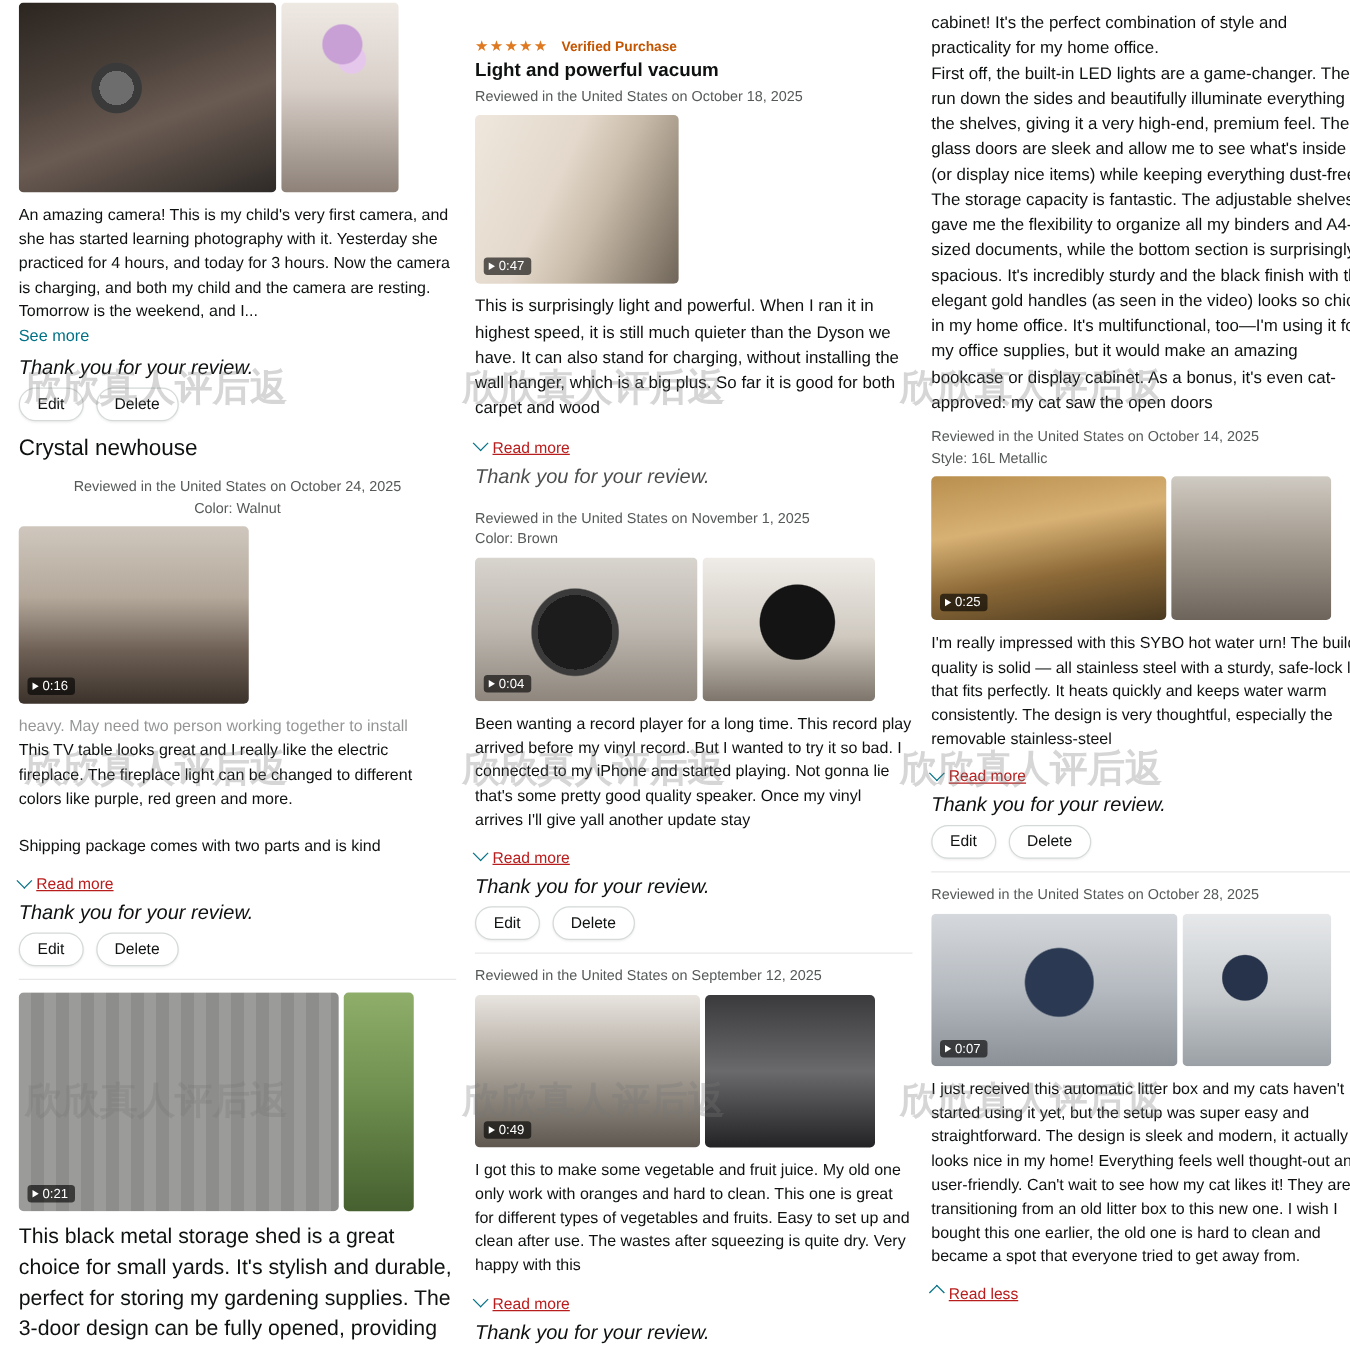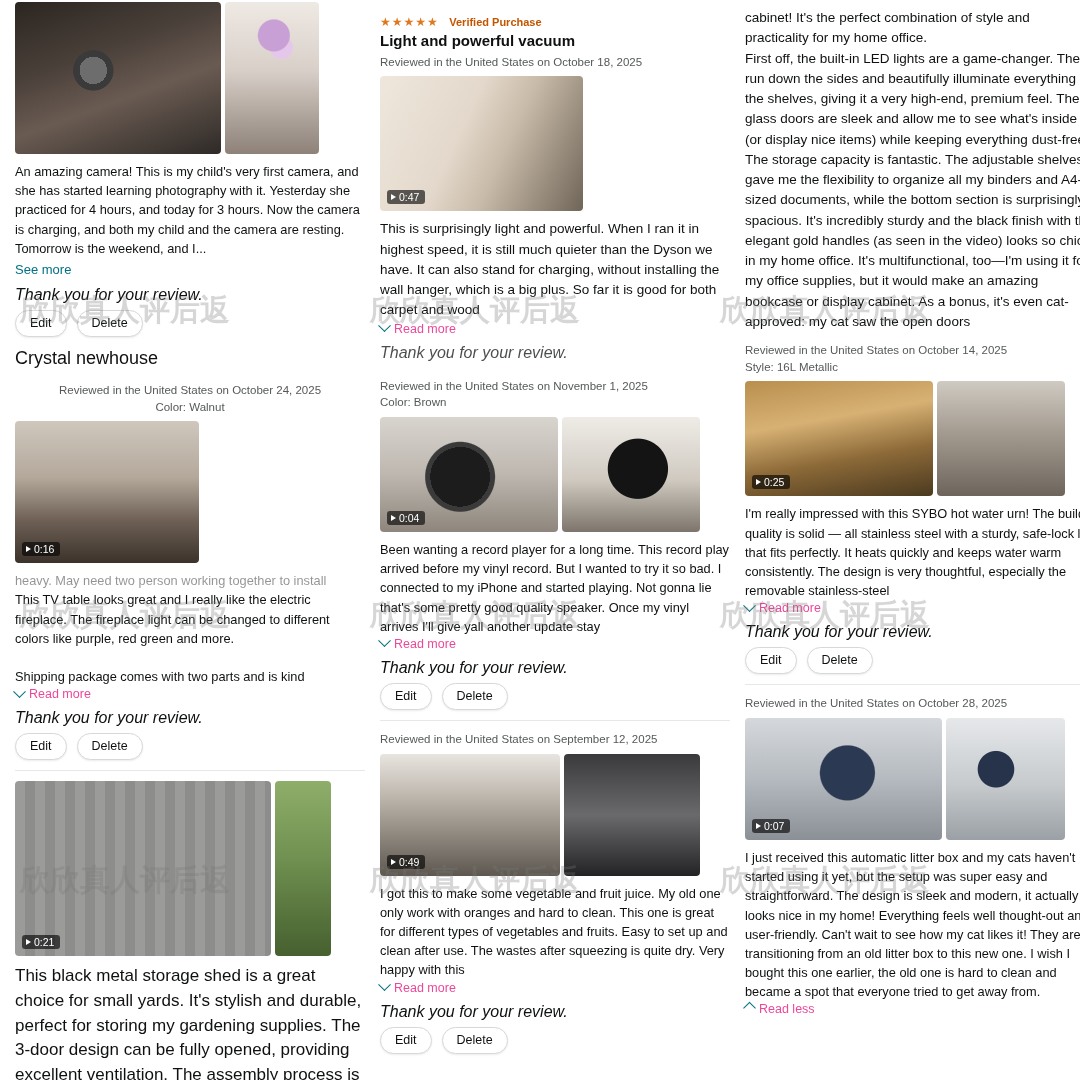--- a/index.html
+++ b/index.html
@@ -66,23 +66,24 @@
   }
 
   .body {
     font-size: 12.8px; line-height: 1.5; color: #0f1111;
     white-space: pre-wrap;
   }
   .body.big { font-size: 17px; line-height: 1.45; }
   .body.mid { font-size: 13.5px; line-height: 1.5; }
 
   .readmore {
-    color: #ec4899; font-size: 12.5px;
+    color: #b91c1c; font-size: 12.5px;
     display: flex; align-items: center; gap: 5px;
-    margin-top: 1px;
+    margin-top: 14px;
+    text-decoration: underline;
   }
   .chev { width: 9px; height: 9px; border-right: 1.6px solid #007185; border-bottom: 1.6px solid #007185; transform: rotate(45deg) translate(-2px,-2px); }
   .chev.up { transform: rotate(-135deg) translate(1px,1px); }
 
   .seemore { color: #007185; font-size: 13px; }
 
   .thanks { font-size: 16px; color: #0f1111; margin: 8px 0 6px 0; font-style: italic; }
 
   .btnrow { display: flex; gap: 10px; margin-top: 4px; }
   .btn {
@@ -247,30 +248,30 @@
         </div>
         <div class="body big">This black metal storage shed is a great choice for small yards. It's stylish and durable, perfect for storing my gardening supplies. The 3-door design can be fully opened, providing excellent ventilation. The assembly process is</div>
         <div class="body big" style="opacity:.35;">straightforward, and it fits well on my</div>
       </div>
 
     </div>
 
     <div class="col">
 
       <div class="card">
-        <div style="margin-top:12px;">
+        <div style="margin-top:28px;">
           <span class="stars">★★★★★</span>
           <span class="verified">Verified Purchase</span>
         </div>
         <div class="rev-title">Light and powerful vacuum</div>
         <div class="meta">
           <span class="sub">Reviewed in the United States on October 18, 2025</span>
         </div>
         <div class="media">
-          <div class="thumb img-vac" style="width:203px;height:135px;">
+          <div class="thumb img-vac" style="width:163px;height:135px;">
             <div class="dur">
               <span class="tri"></span>
               <span>0:47</span>
             </div>
           </div>
         </div>
         <div class="body mid">This is surprisingly light and powerful. When I ran it in highest speed, it is still much quieter than the Dyson we have. It can also stand for charging, without installing the wall hanger, which is a big plus. So far it is good for both carpet and wood</div>
         <div class="readmore">
           <span class="chev"></span>
           <span>Read more</span>

